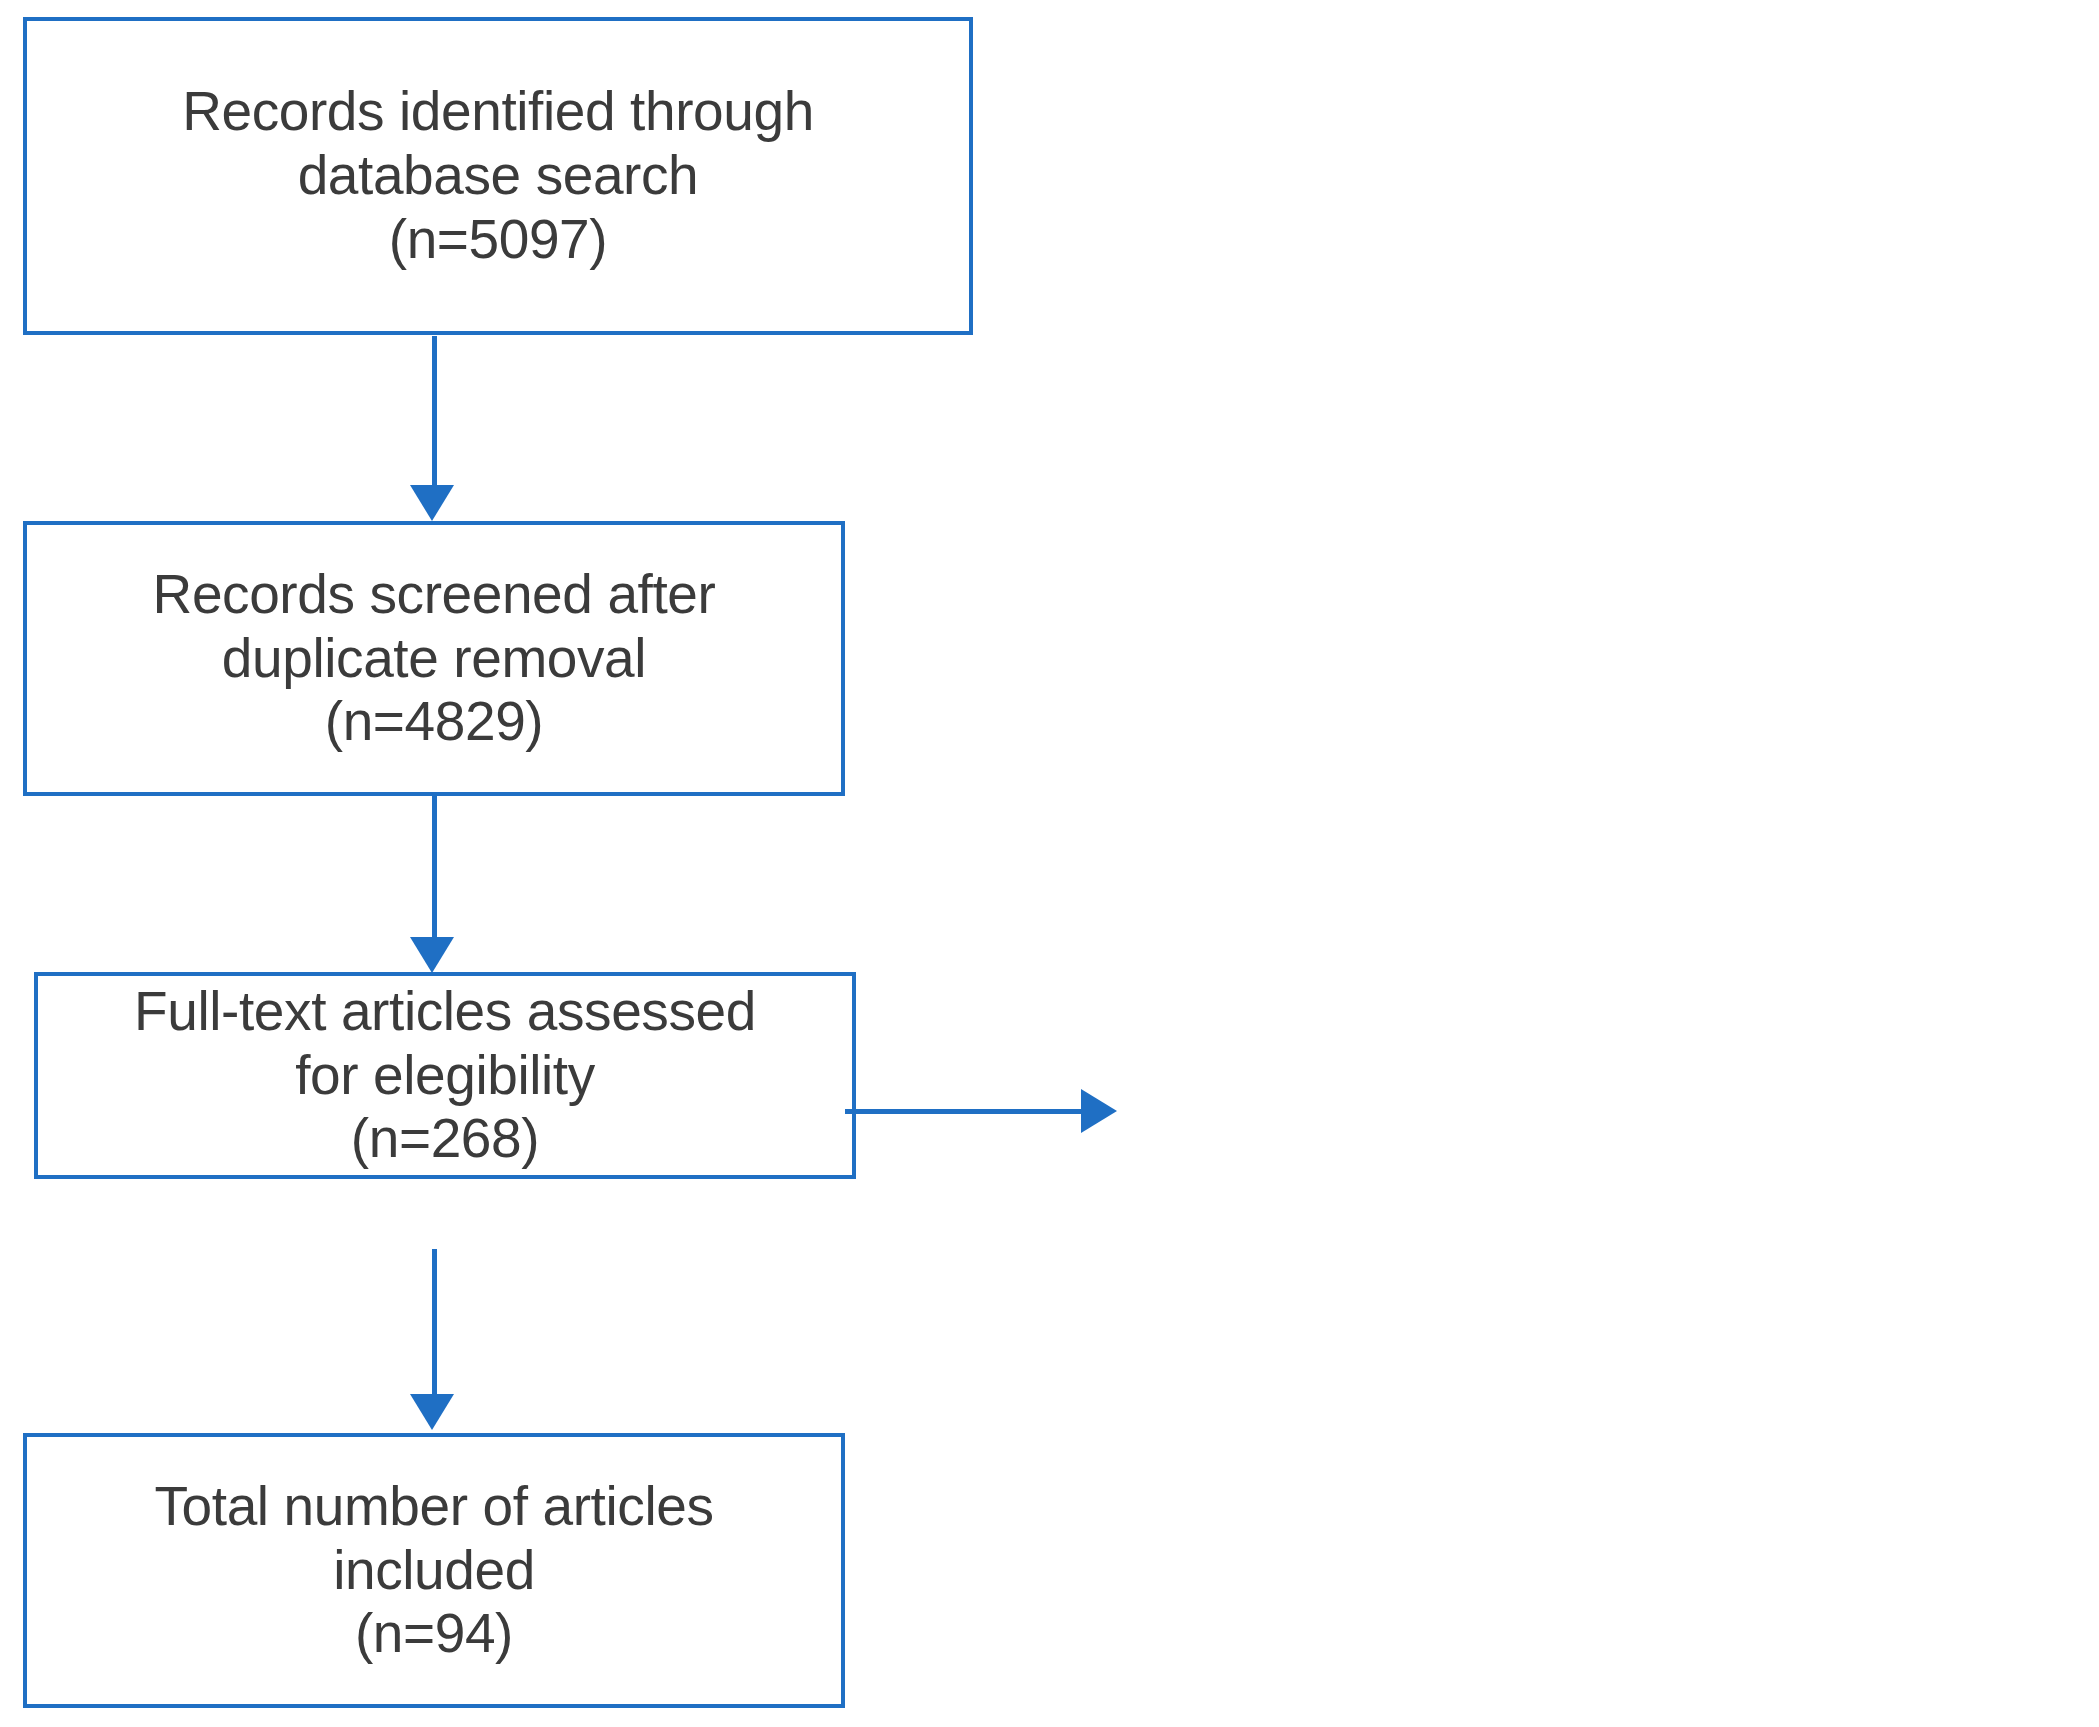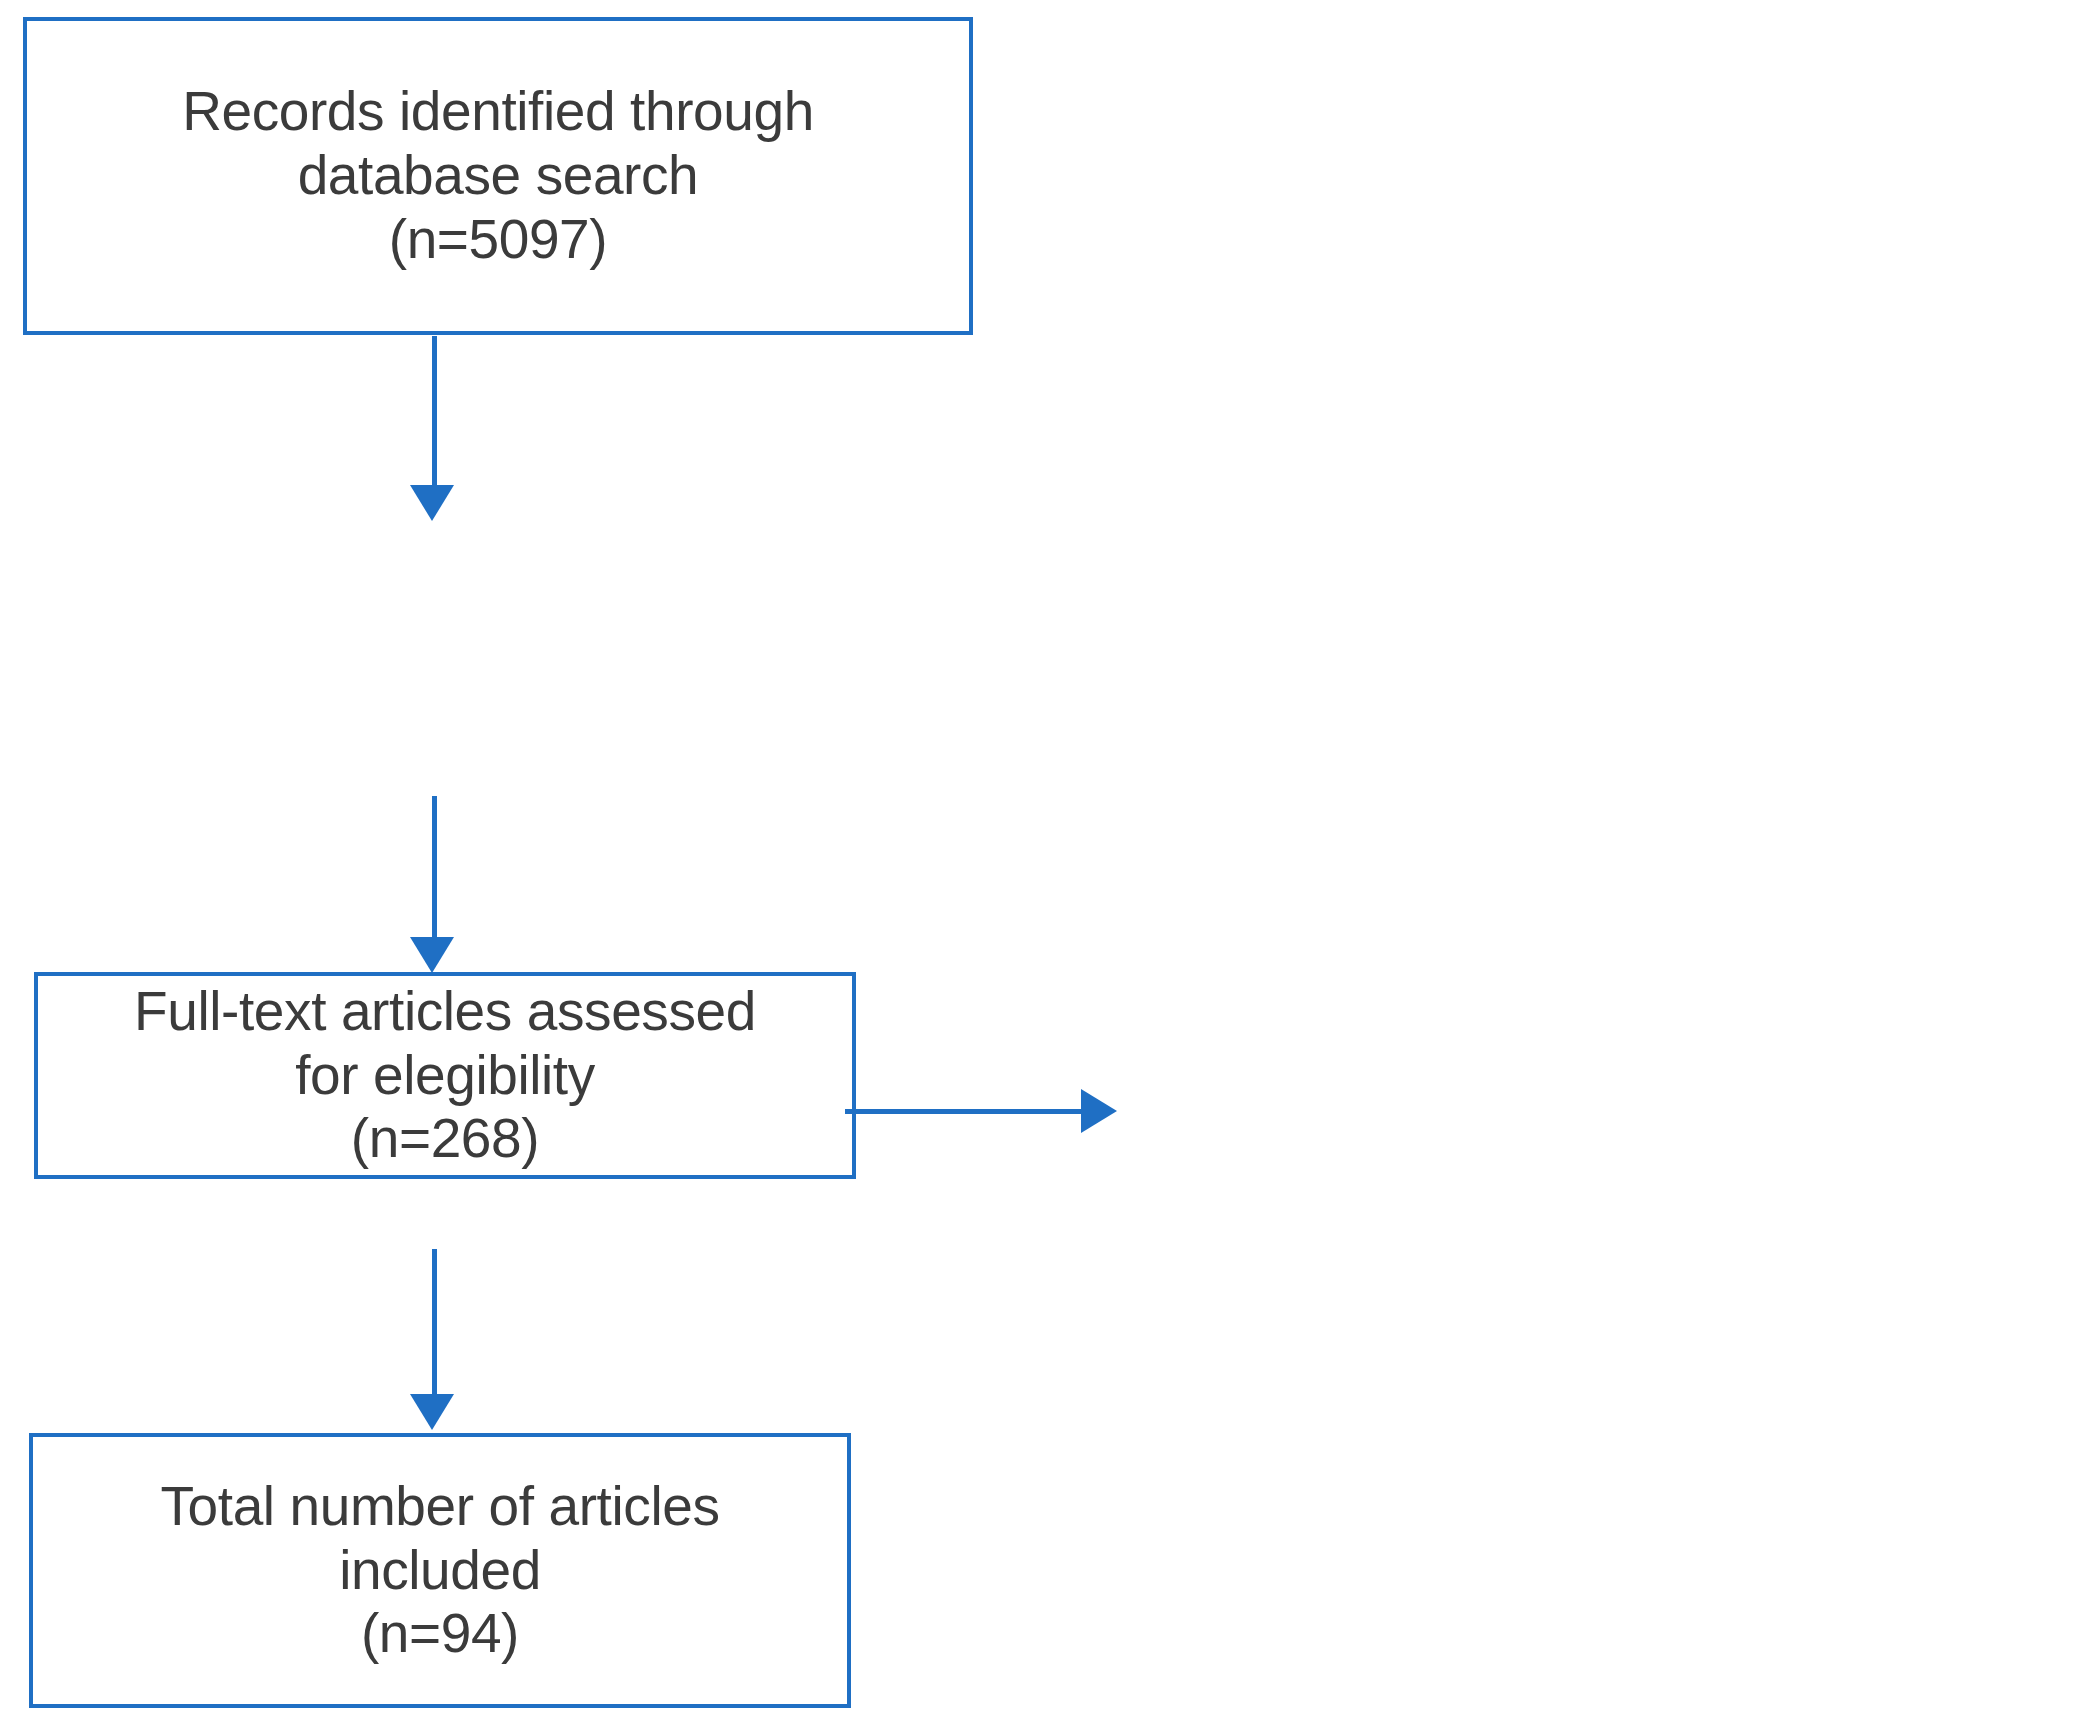--- a/index.html
+++ b/index.html
@@ -31,21 +31,21 @@
     font-size: 55px;
     line-height: 1.16;
     letter-spacing: -0.4px;
     white-space: pre-line;
     padding: 0 15.5px;
   }
   
   #box-identified   { left: 23px;   top: 17px;   width: 950px;  height: 318px; }
   #box-screened     { left: 23px;   top: 521px;  width: 822px;  height: 275px; }
   #box-assessed     { left: 34px;   top: 972px; width: 822px;  height: 207px; }
-  #box-included     { left: 29px;   top: 1433px; width: 822px;  height: 275px; }
+  #box-included     { left: 23px;   top: 1433px; width: 822px;  height: 275px; }
   #box-excluded     { left: 1118px; top: 880px; width: 964px; height: 415px; }
 
   
   .v-line {
     position: absolute;
     width: 5.2px;
     background: #1F6FC4;
   }
   .h-line {
     position: absolute;
@@ -84,20 +84,25 @@
 
   <div class="box" id="box-identified">
     <div class="box-text">Records identified through
 database search
 (n=5097)</div>
   </div>
 
   <div class="v-line" id="conn1-line"></div>
   <div class="arrow-down" id="conn1-arrow"></div>
 
+  <div class="box" id="box-screened">
+    <div class="box-text">Records screened after
+duplicate removal
+(n=4829)</div>
+  </div>
 
   <div class="v-line" id="conn2-line"></div>
   <div class="arrow-down" id="conn2-arrow"></div>
 
   <div class="box" id="box-assessed">
     <div class="box-text">Full-text articles assessed
 for elegibility
 (n=268)</div>
   </div>
 

